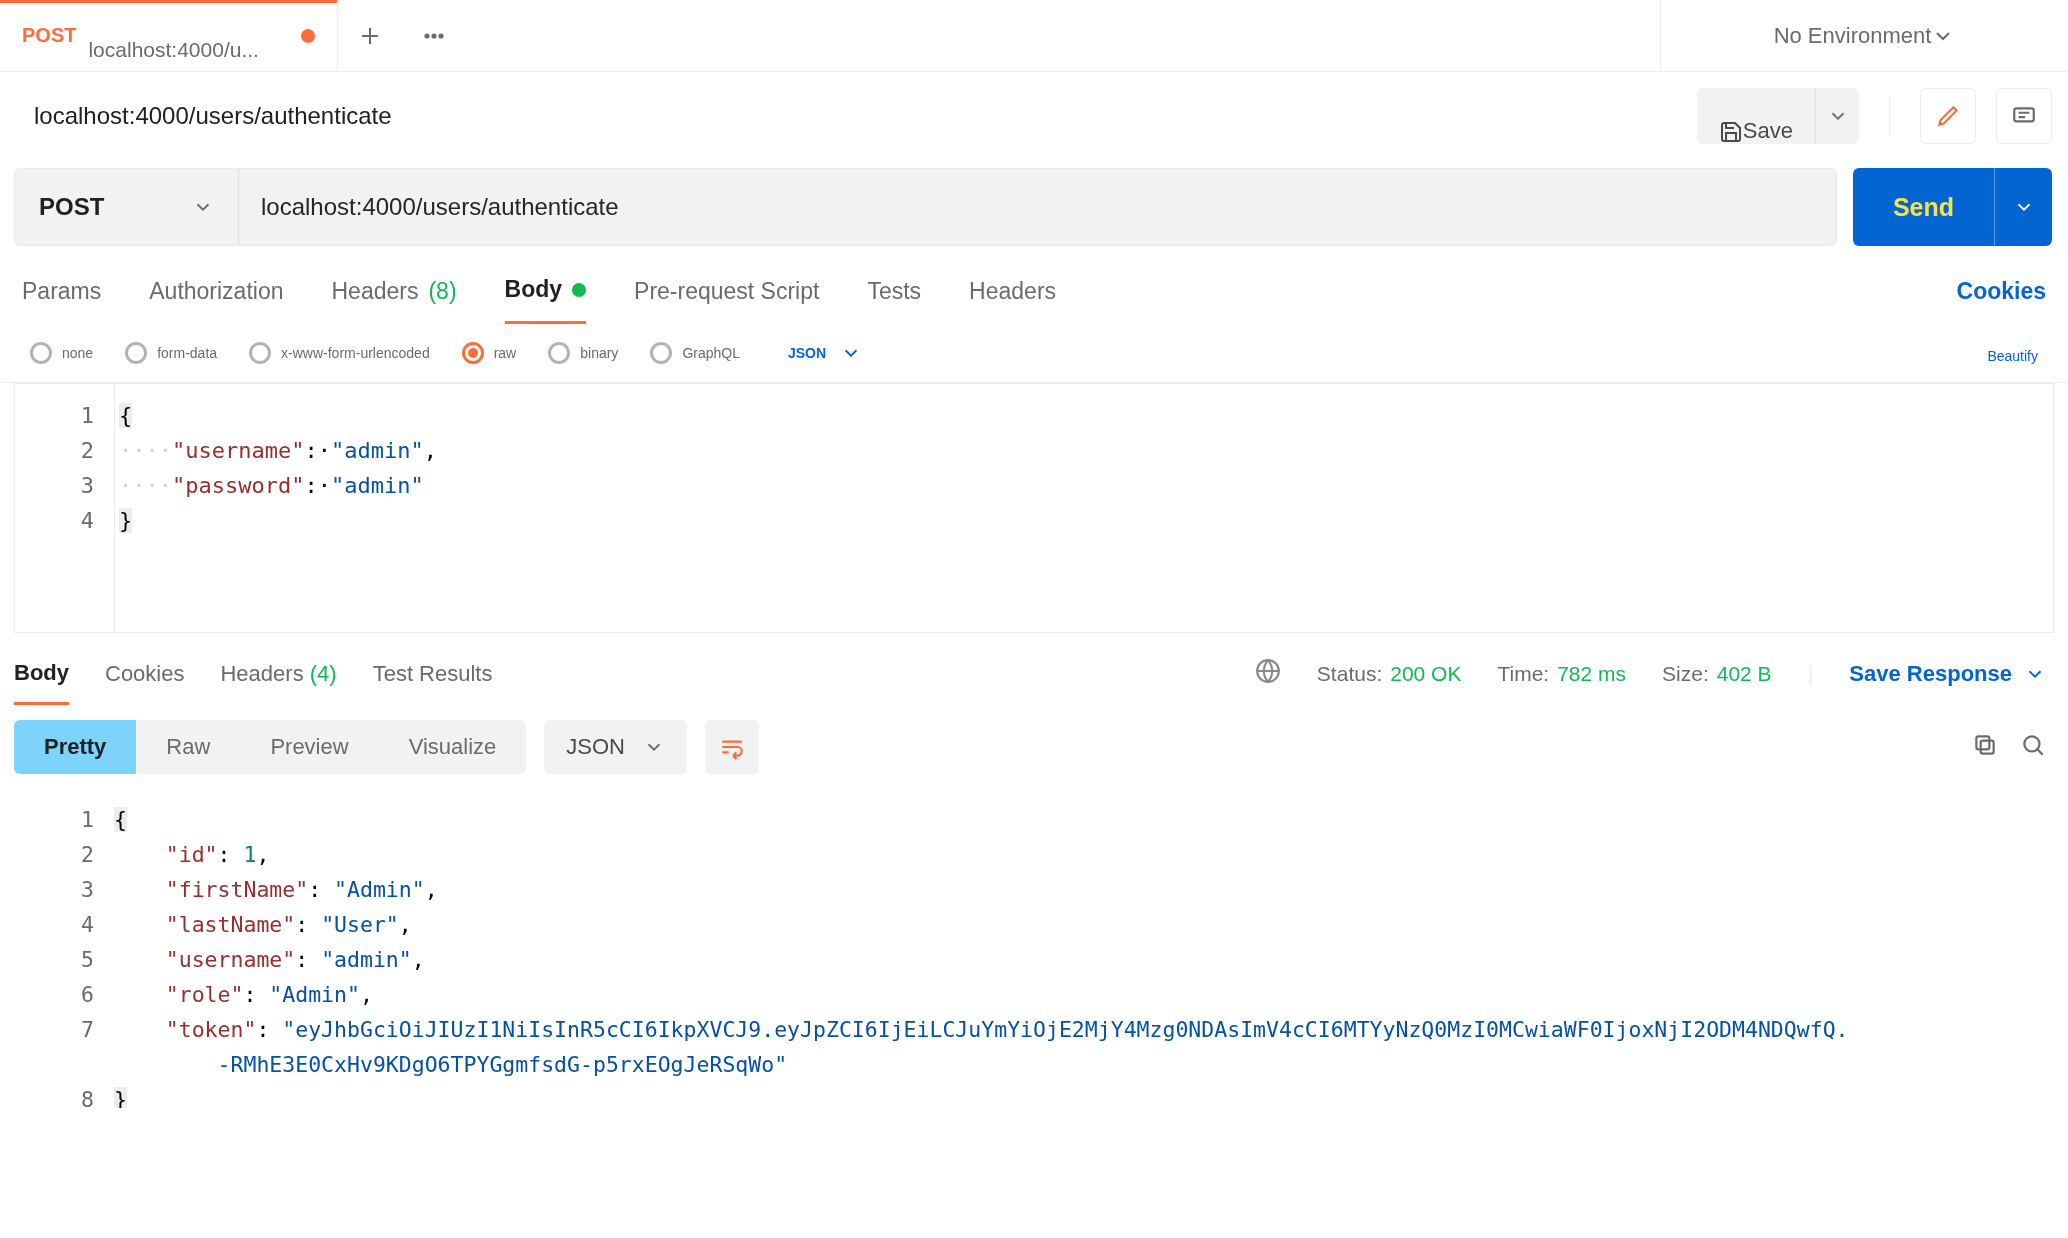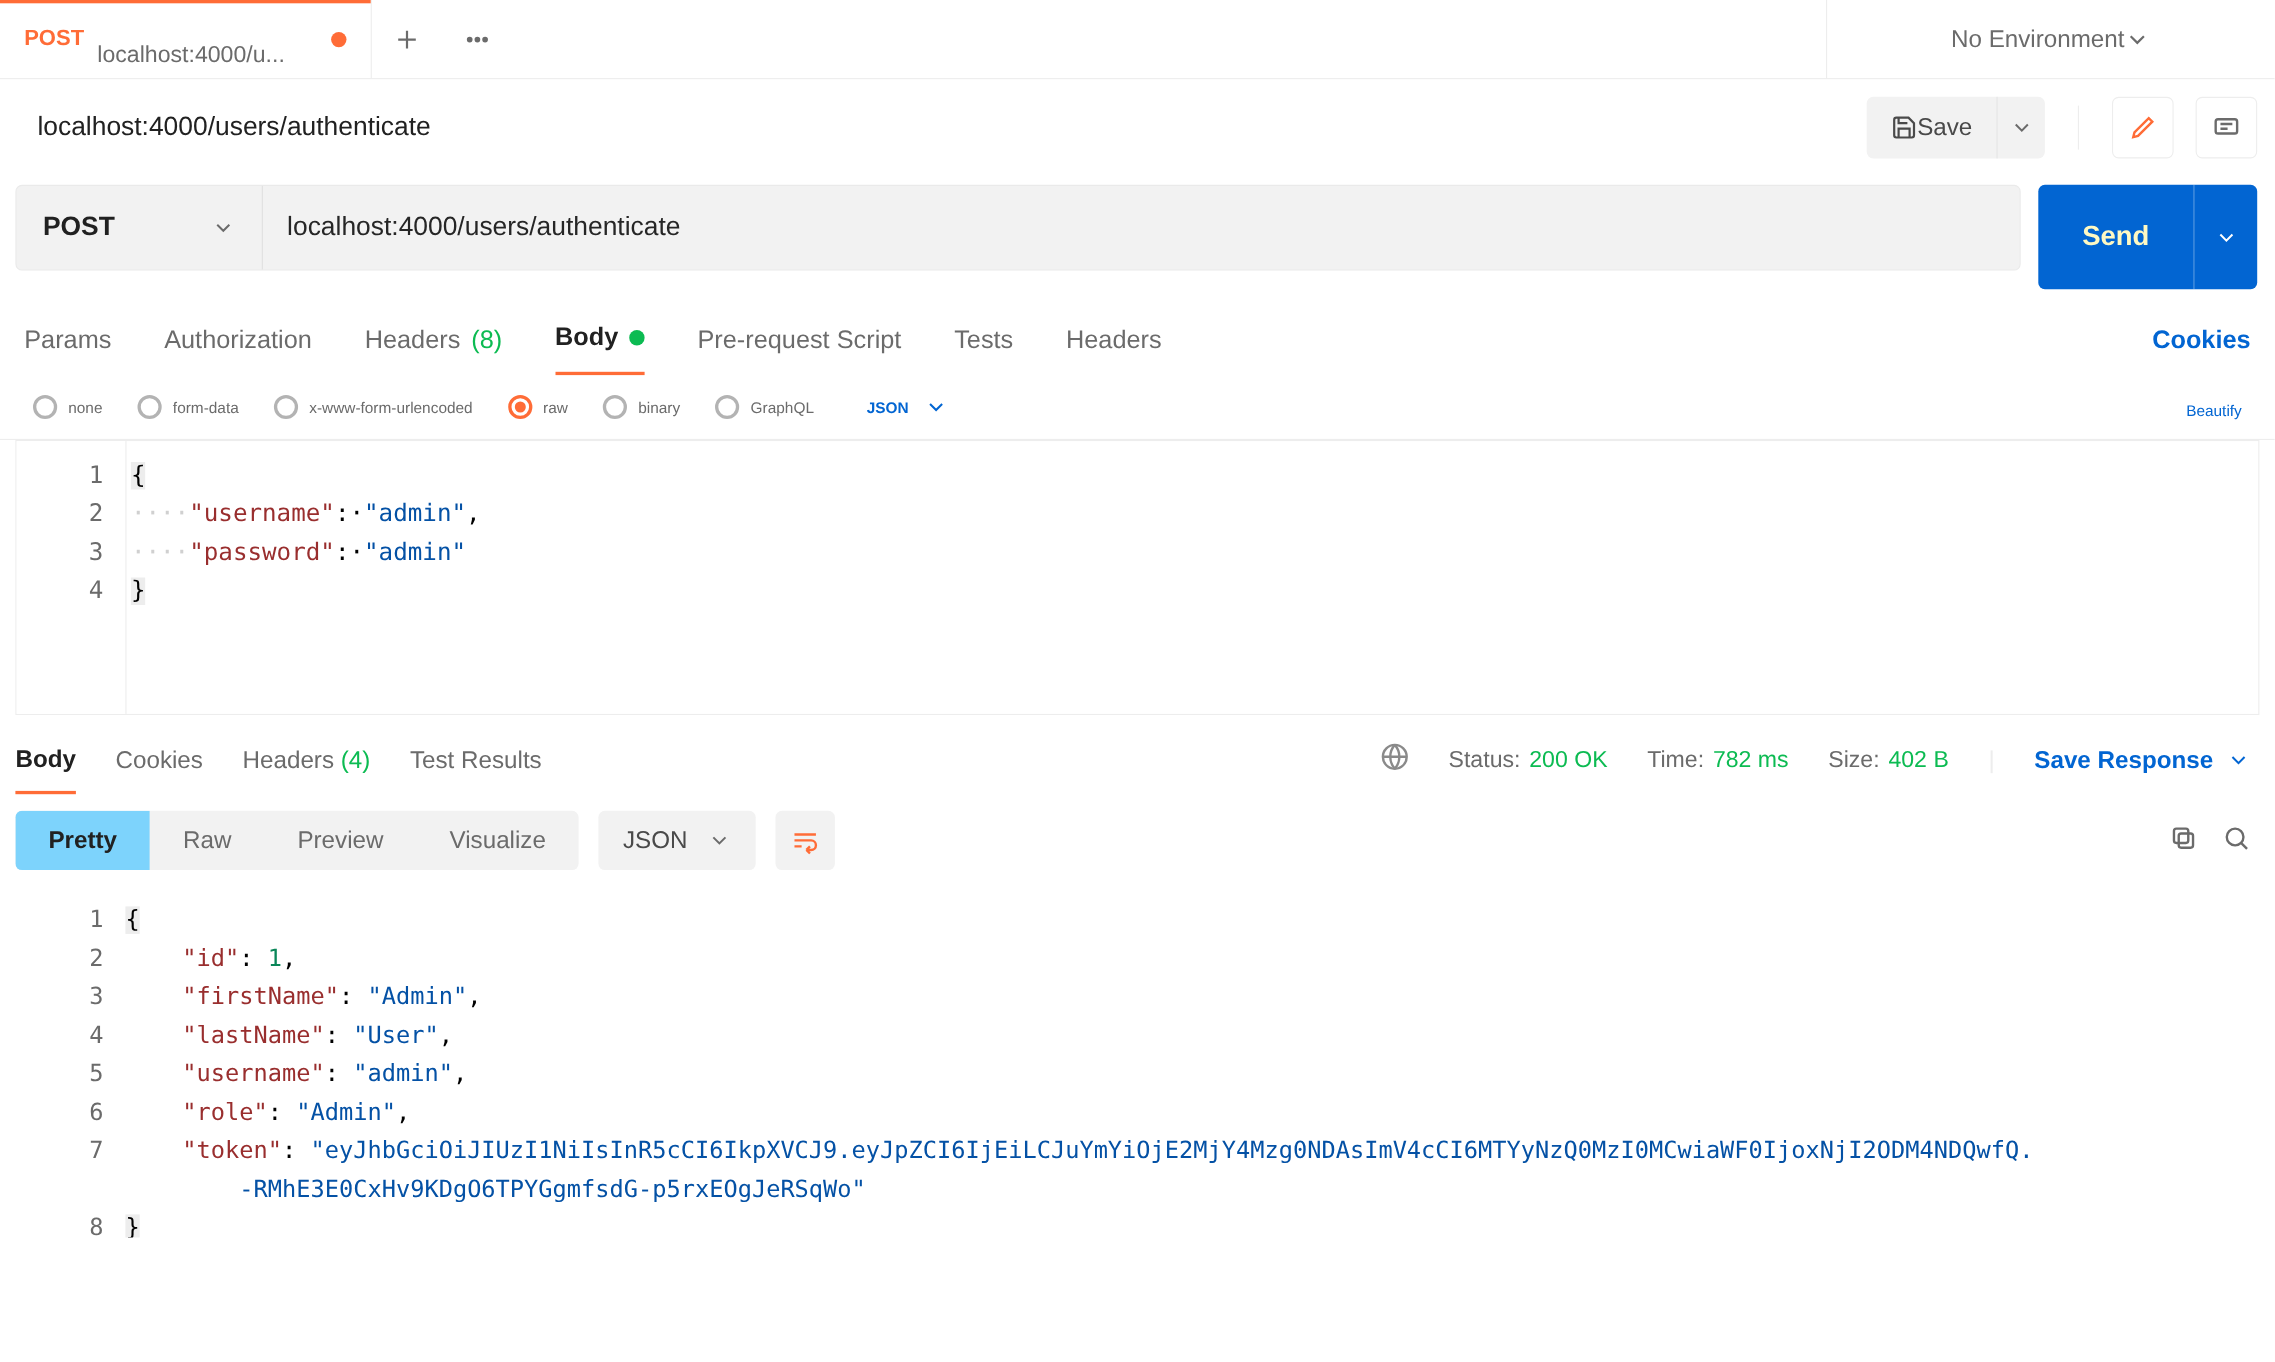--- a/index.html
+++ b/index.html
@@ -27,33 +27,33 @@
   .tabbar .icon-btn{width:64px;display:flex;align-items:center;justify-content:center;color:var(--grey-text);cursor:pointer;}
   .tabbar svg{width:24px;height:24px;stroke:currentColor;fill:none;stroke-width:2;}
   .spacer{flex:1;}
   .env{width:408px;border-left:1px solid var(--border);display:flex;align-items:center;justify-content:center;padding:0 28px;color:var(--grey-text);font-size:22px;cursor:pointer;}
   .chev{width:22px;height:22px;}
 
   
   .titlebar{display:flex;align-items:center;padding:16px 16px 16px 34px;gap:20px;}
   .req-title{font-size:24px;font-weight:400;flex:1;}
   .save-wrap{display:flex;align-items:center;background:var(--grey-bg);border-radius:6px;height:56px;}
-  .save-btn{display:flex;align-items:center;padding:0 22px;height:100%;font-size:22px;color:#4a4a4a;cursor:pointer;}
+  .save-btn{display:flex;align-items:flex-end;padding:0 22px;height:100%;font-size:22px;color:#4a4a4a;cursor:pointer;}
   .save-caret{width:44px;height:100%;display:flex;align-items:center;justify-content:center;border-left:1px solid #e4e4e4;cursor:pointer;}
   .divider-v{width:1px;height:40px;background:var(--border);margin:0 10px;}
   .sq-btn{width:56px;height:56px;border:1px solid var(--border);border-radius:6px;display:flex;align-items:center;justify-content:center;cursor:pointer;}
   .sq-btn.edit svg{stroke:var(--orange);}
   .sq-btn svg{width:26px;height:26px;stroke:#6b6b6b;fill:none;stroke-width:2;}
 
   
   .urlrow{display:flex;gap:16px;padding:8px 16px 8px 14px;}
   .url-group{flex:1;display:flex;background:var(--grey-bg);border:1px solid #eaeaea;border-radius:6px;height:78px;}
   .method-dd{width:224px;border-right:1px solid #e0e0e0;display:flex;align-items:center;justify-content:space-between;padding:0 24px;font-size:24px;font-weight:600;cursor:pointer;}
   .url-input{flex:1;border:none;background:transparent;font-size:24px;padding:0 22px;outline:none;color:#262626;}
-  .send-group{display:flex;background:var(--blue);border-radius:6px;height:95px;color:#fef9c3;}
+  .send-group{display:flex;background:var(--blue);border-radius:6px;height:78px;color:#fde047;}
   .send-btn{padding:0 40px;display:flex;align-items:center;font-size:25px;font-weight:600;cursor:pointer;}
   .send-caret{width:58px;display:flex;align-items:center;justify-content:center;border-left:1px solid rgba(255,255,255,.35);cursor:pointer;}
 
   
   .req-tabs{display:flex;gap:48px;padding:22px 22px 0 22px;font-size:23px;align-items:center;}
   .req-tab{color:var(--grey-text);padding-bottom:18px;cursor:pointer;display:flex;align-items:center;gap:10px;}
   .req-tab.active{color:#212121;font-weight:600;border-bottom:3px solid var(--orange);}
   .badge-count{color:var(--green);}
   .green-dot{width:14px;height:14px;border-radius:50%;background:var(--green);}
   .req-tabs .right{margin-left:auto;color:var(--blue);font-weight:600;cursor:pointer;padding-bottom:18px;}

